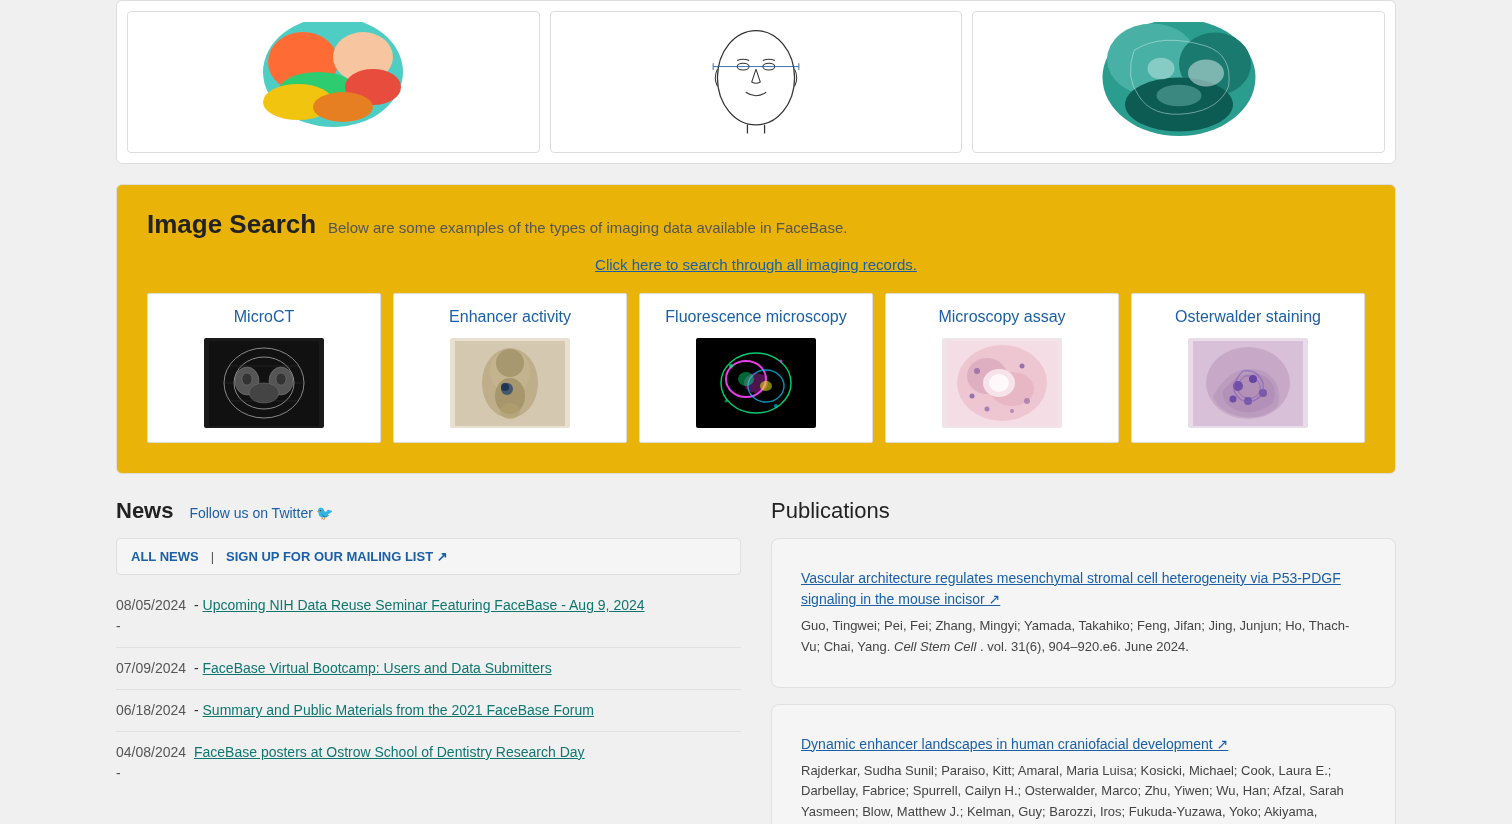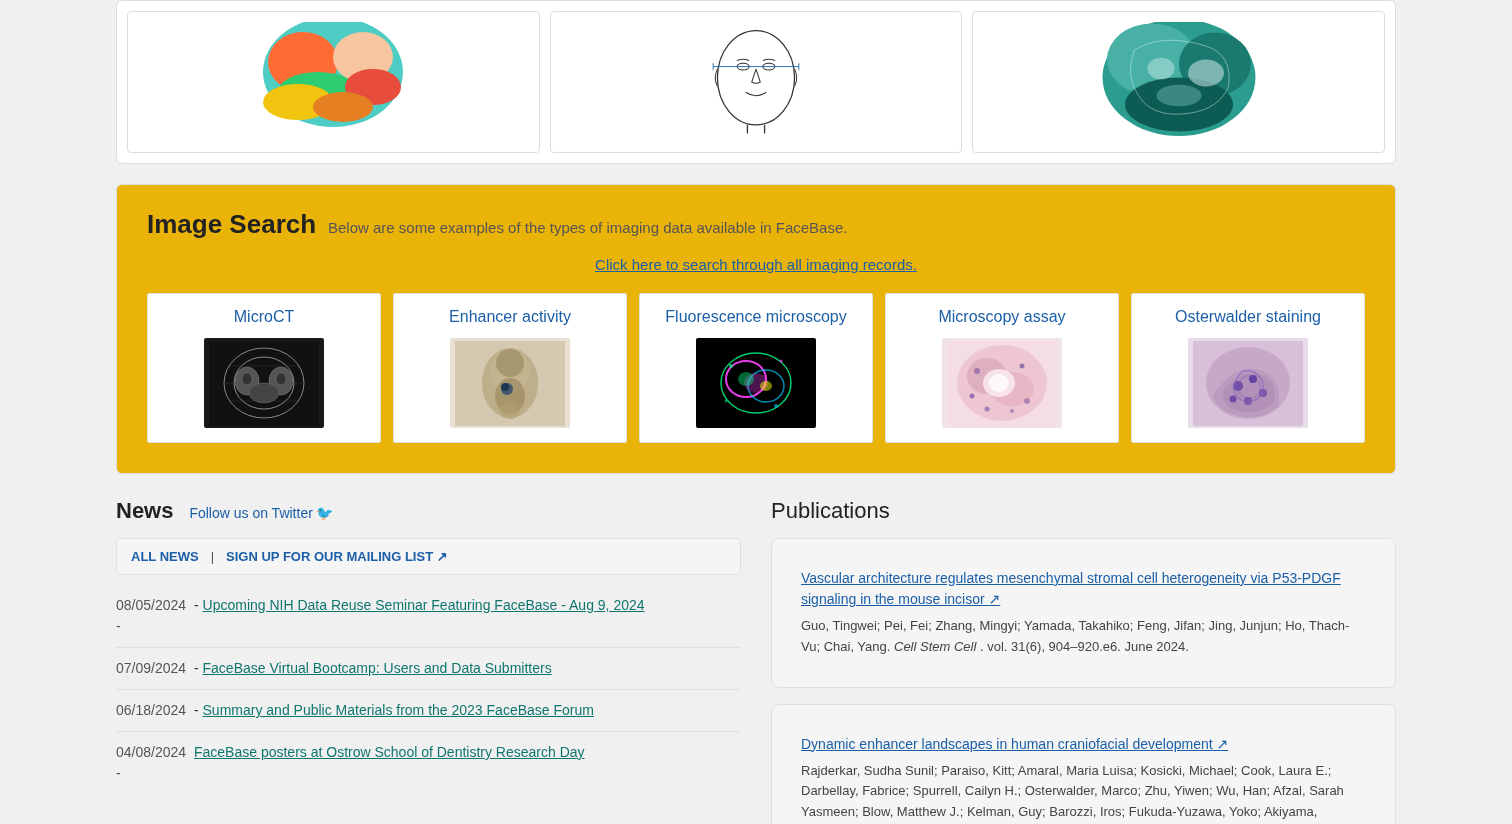--- a/index.html
+++ b/index.html
@@ -497,21 +497,21 @@
           <span class="news-dash">-</span>
         </li>
         <li class="news-item">
           <span class="news-date">07/09/2024</span>
           <span>-</span>
           <a class="news-link" href="#">FaceBase Virtual Bootcamp: Users and Data Submitters</a>
         </li>
         <li class="news-item">
           <span class="news-date">06/18/2024</span>
           <span>-</span>
-          <a class="news-link" href="#">Summary and Public Materials from the 2023 FaceBase Forum</a>
+          <a class="news-link" href="#">Summary and Public Materials from the 2021 FaceBase Forum</a>
         </li>
         <li class="news-item">
           <span class="news-date">04/08/2024</span>
           <a class="news-link" href="#">FaceBase posters at Ostrow School of Dentistry Research Day</a>
           <span class="news-dash">-</span>
         </li>
       </ul>
     </div>
 
     <div class="publications-column">

